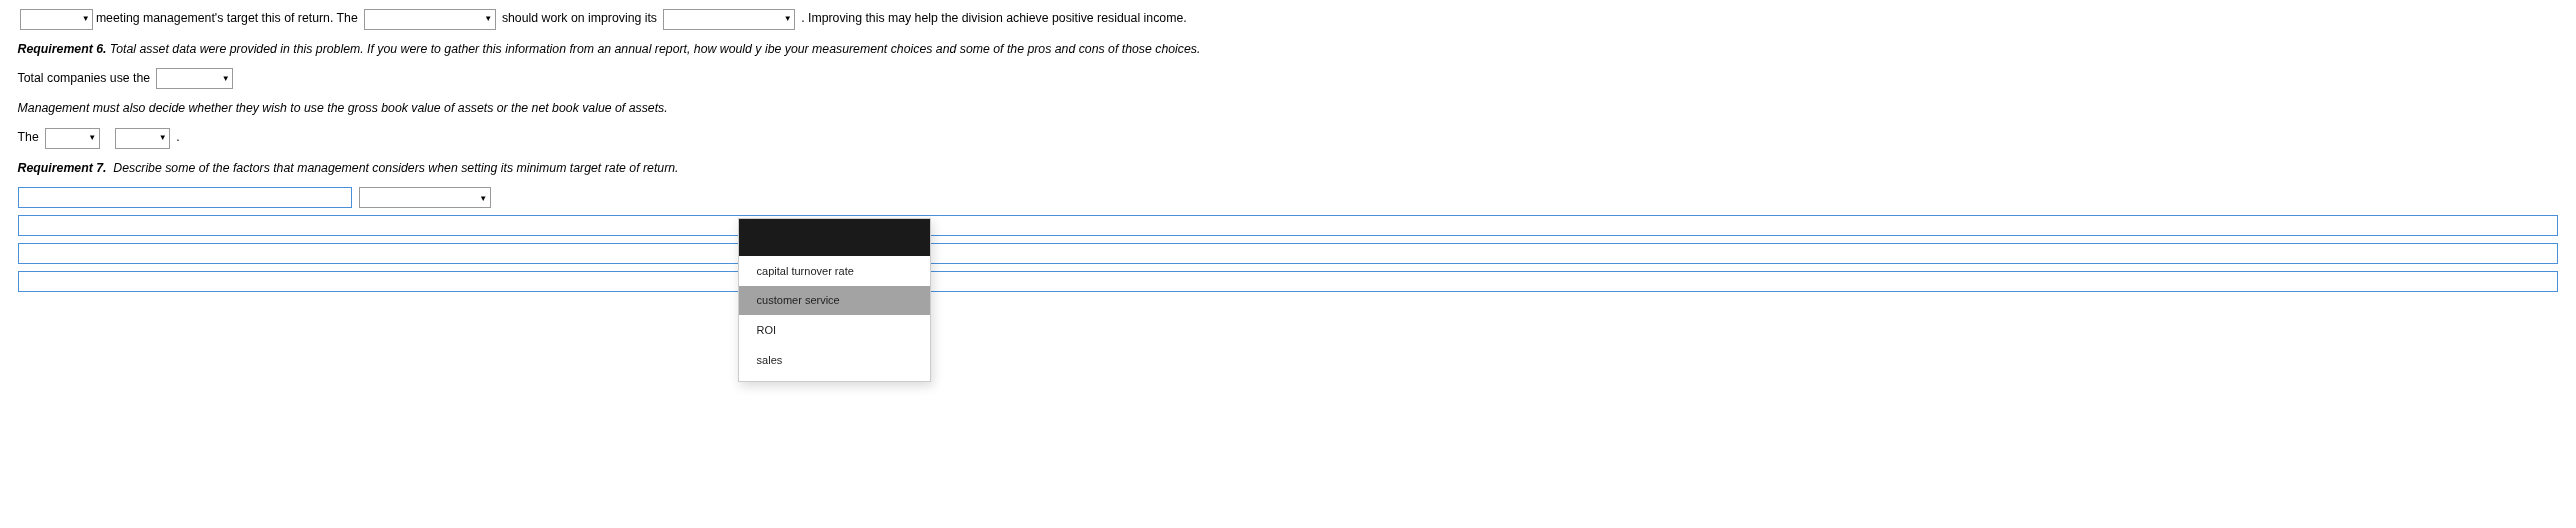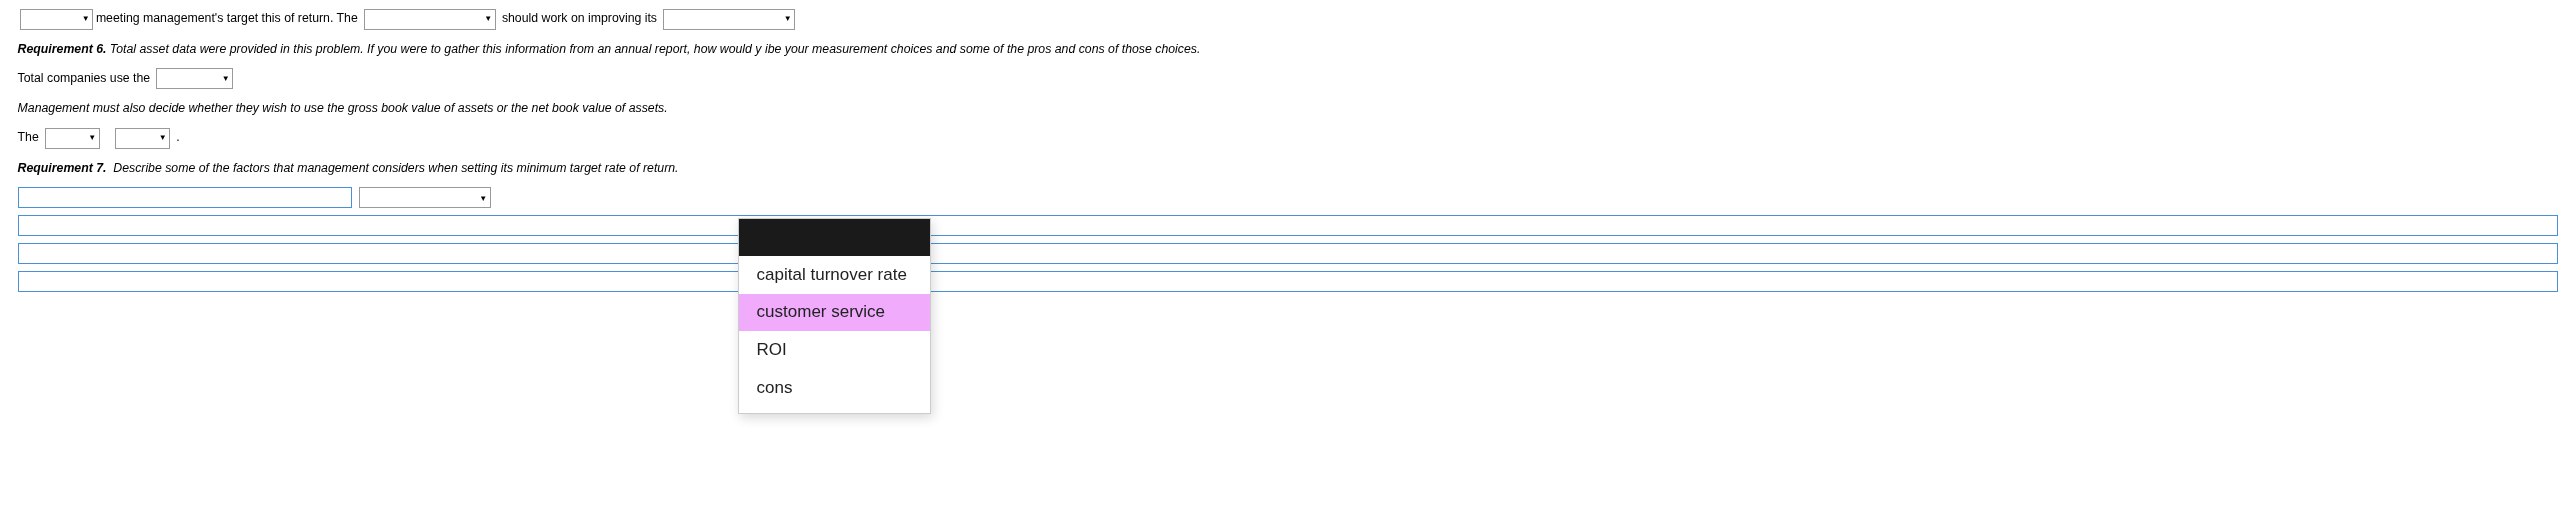--- a/index.html
+++ b/index.html
@@ -65,26 +65,26 @@
 
     .dropdown-header {
       background: #1a1a1a;
       height: 37px;
       width: 100%;
     }
 
     .dropdown-item {
       padding: 8.8px 17.6px;
       cursor: pointer;
-      font-size: 17px;
+      font-size: 11px;
       color: #222;
     }
 
     .dropdown-item.selected {
-      background: #f0abfc;
+      background: #a3a3a3;
     }
 
     .input-block {
       display: flex;
       flex-direction: column;
       gap: 3.5px;
       margin-top: 5.3px;
     }
 
     .req-section {
@@ -152,21 +152,21 @@
     <select>
       <option value=""></option>
       <option value="capital turnover rate">capital turnover rate</option>
       <option value="customer service">customer service</option>
       <option value="ROI">ROI</option>
       <option value="sales">sales</option>
       <option value="total assets">total assets</option>
     </select>
     <span class="arrow">▼</span>
   </div>
-  &nbsp;
+  &nbsp;<span>. Improving this may help the division achieve positive residual income.</span>
 </div>
 
 <div class="paragraph">
   <span class="bold">Requirement 6.</span>
   <span>Total asset data were provided in this problem. If you were to gather this information from an annual report, how would y</span>
   <span>ibe your measurement choices and some of the pros and cons of those choices.</span>
 </div>
 
 <div class="line">
   <span>Total companies use the</span>&nbsp;
@@ -233,15 +233,15 @@
     <input type="text" class="text-input text-input-wide" style="margin-top: 3.5px;">
     <input type="text" class="text-input text-input-wide" style="margin-top: 3.5px;">
   </div>
 </div>
 
 <div class="dropdown-overlay">
   <div class="dropdown-header"></div>
   <div class="dropdown-item">capital turnover rate</div>
   <div class="dropdown-item selected">customer service</div>
   <div class="dropdown-item">ROI</div>
-  <div class="dropdown-item">cons</div>
+  <div class="dropdown-item">sales</div>
 </div>
 
 
 </body></html>

